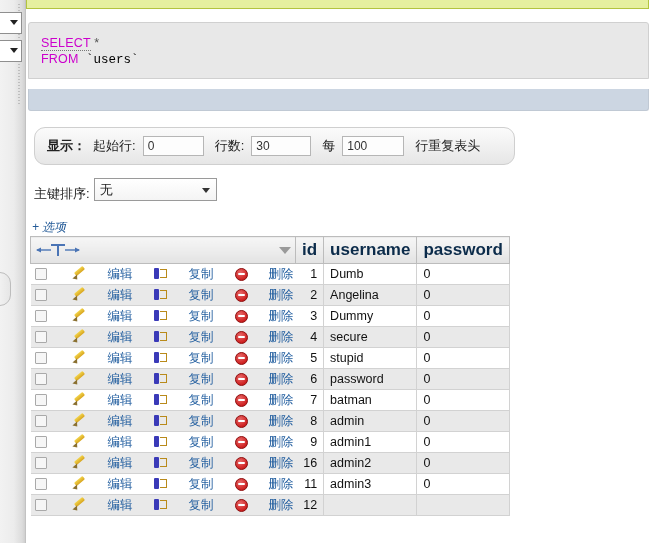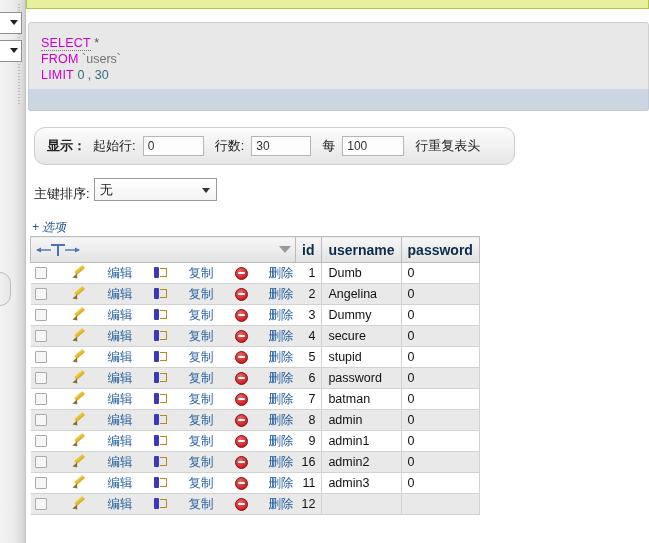--- a/index.html
+++ b/index.html
@@ -63,21 +63,21 @@
     position: absolute; left: 28px; top: 22px; width: 621px;
     background: #e8e8e8;
     border: 1px solid #d0d0d0;
     border-radius: 3px 3px 0 0;
     box-sizing: border-box;
     padding: 12px 0 10px 12px;
   }
   .sqlline { font-size: 12.5px; line-height: 16px; white-space: pre; font-family: "Liberation Sans","DejaVu Sans",sans-serif; }
   .kw { color: #cc00cc; font-weight: normal; letter-spacing: .2px; }
   .kw-u { border-bottom: 1px dotted #777; }
-  .tick { color: #737373; }
+  .tick { color: #000000; font-family: Liberation Mono, monospace; }
   .num { color: #2f6f7f; }
   .star { color: #555; }
   .sqlfoot {
     position: absolute; left: 28px; top: 89px; width: 621px; height: 22px;
     background: #ccd6e2;
     border: 1px solid #c0c9d4;
     border-top: none;
     border-radius: 0 0 3px 3px;
     box-sizing: border-box;
   }
@@ -141,21 +141,21 @@
   .rtable {
     position: absolute; left: 30px; top: 236px;
     border-collapse: collapse;
     font-size: 12.5px;
   }
   .rtable th {
     background: linear-gradient(to bottom, #f6f6f6 0%, #ededed 50%, #e2e2e2 100%);
     border: 1px solid #bcbcbc;
     color: #0b2b4a;
     font-weight: bold;
-    font-size: 14px;
+    font-size: 17px;
     padding: 3px 6px;
     text-align: left;
     white-space: nowrap;
     height: 19px;
   }
   .rtable th.acts { padding: 2px 4px; width: 196px; }
   .rtable td {
     border: 1px solid #d2d2d2;
     padding: 2px 6px;
     height: 21px;
@@ -246,21 +246,20 @@
     </div>
     <div class="side-select s2">
       <span class="arw"></span>
     </div>
     <div class="side-handle"></div>
   </div>
 
   <div class="sqlbox">
     <div class="sqlline"><span class="kw kw-u">SELECT</span><span class="star"> *</span></div>
     <div class="sqlline"><span class="kw">FROM</span><span class="tick"> `users`</span></div>
-    <div class="sqlline"><span class="kw">LIMIT</span><span class="num"> 0</span><span class="num"> , </span><span class="num">30</span></div>
   </div>
   <div class="sqlfoot"></div>
 
   <div class="showbar">
     <span class="lbl b">显示：</span>
     <span class="sp6"></span>
     <span class="lbl">起始行:</span>
     <span class="sp6"></span>
     <input class="tinput w1" type="text" value="0" style="">
     <span class="sp10"></span>

